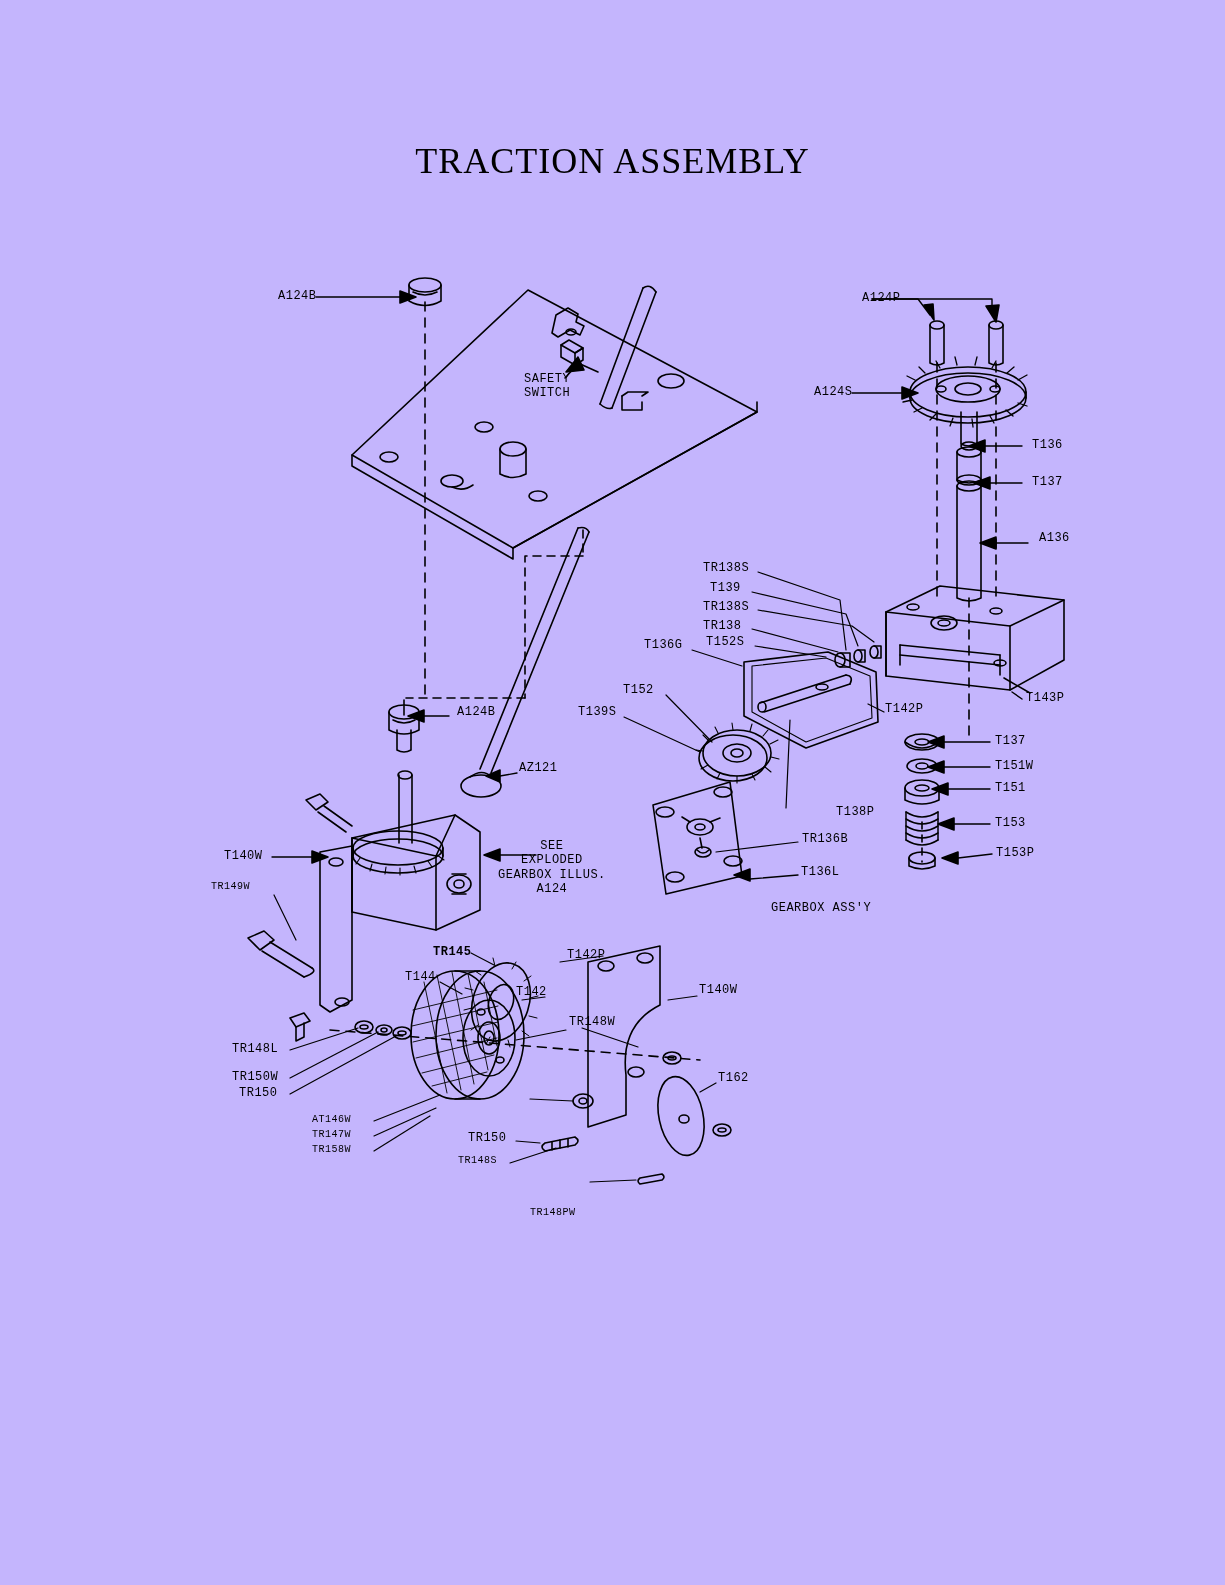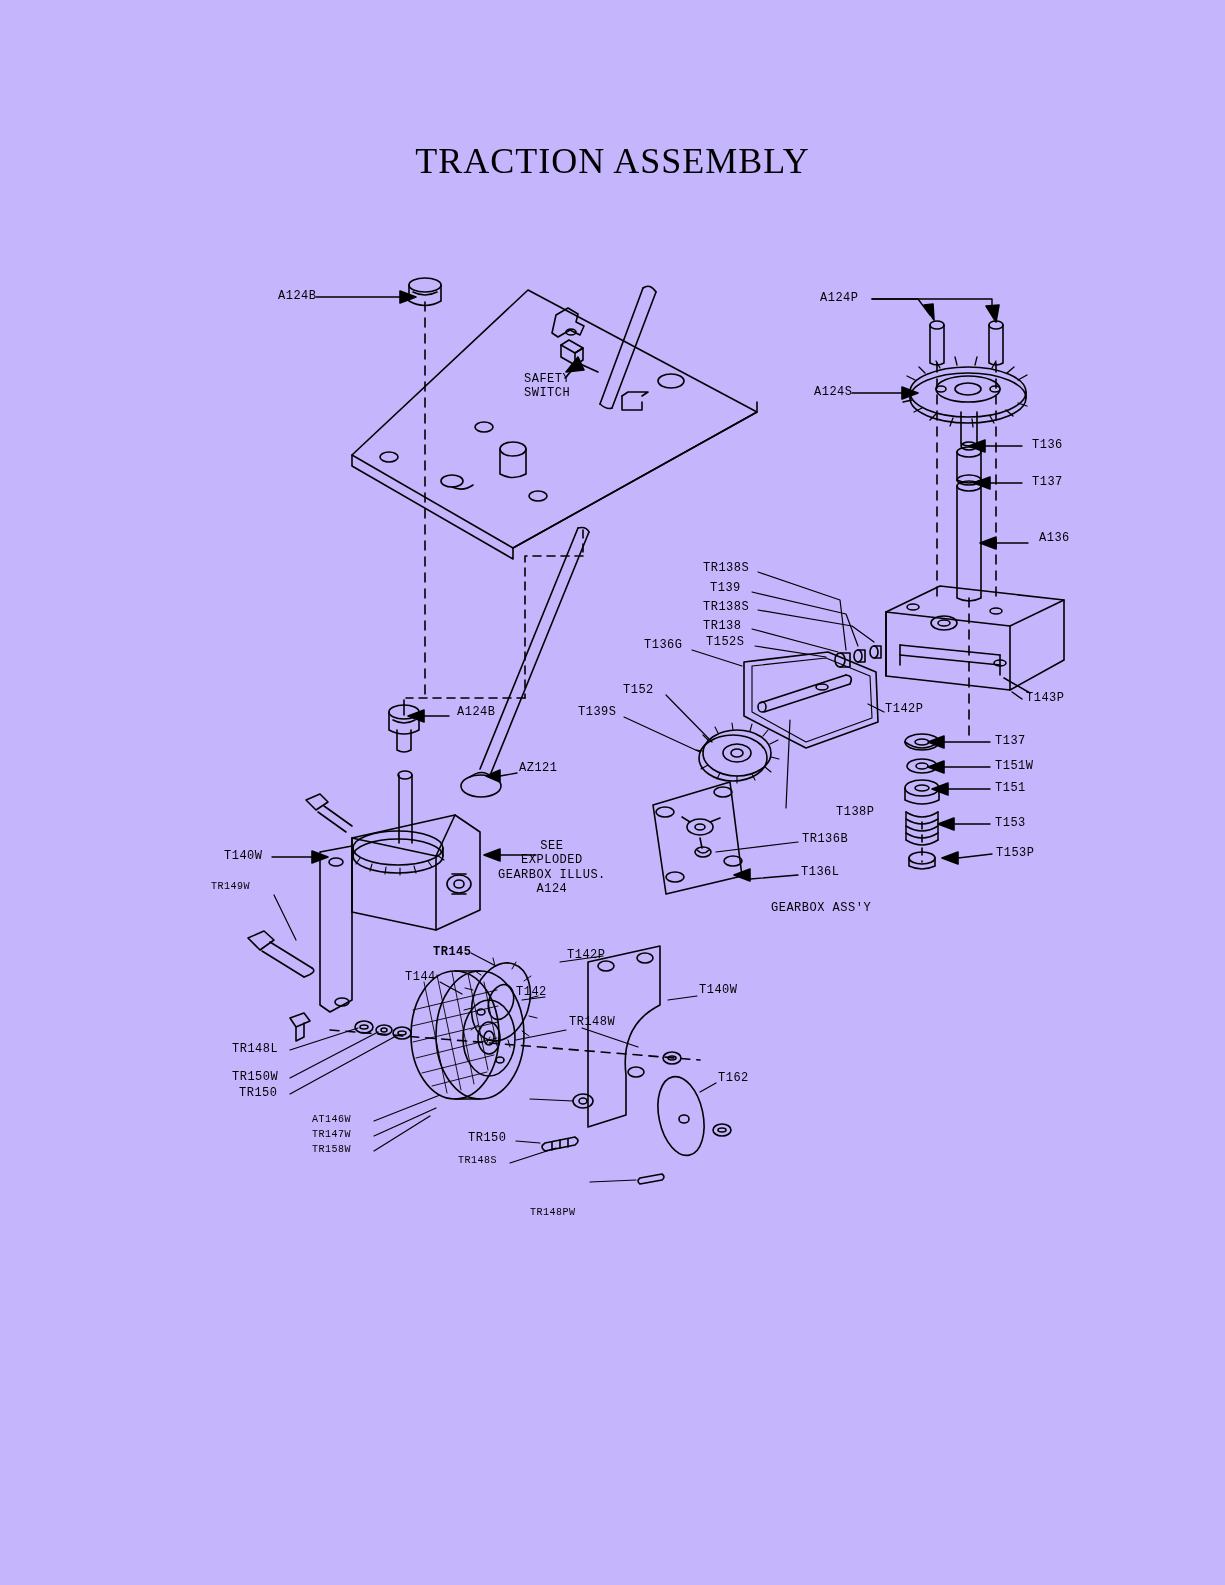--- a/index.html
+++ b/index.html
@@ -421,21 +421,21 @@
       <path d="M536,855 L500,855" stroke-width="1.4"></path>
       <path d="M500,849 L484,855 L500,861 Z" fill="#000"></path>
 
       <path d="M566,1030 L516,1040" stroke-width="1.2"></path>
       <path d="M638,1047 L582,1028" stroke-width="1.2"></path>
 
     </g>
   </svg>
 
   <div class="callout" style="left:278px; top:290px;">A124B</div>
-  <div class="callout" style="left:820px; top:292px;">A124P</div>
+  <div class="callout" style="left:862px; top:292px;">A124P</div>
   <div class="callout" style="left:814px; top:386px;">A124S</div>
   <div class="callout" style="left:1032px; top:439px;">T136</div>
   <div class="callout" style="left:1032px; top:476px;">T137</div>
   <div class="callout" style="left:1039px; top:532px;">A136</div>
 
   <div class="callout" style="left:703px; top:562px;">TR138S</div>
   <div class="callout" style="left:710px; top:582px;">T139</div>
   <div class="callout" style="left:703px; top:601px;">TR138S</div>
   <div class="callout" style="left:703px; top:620px;">TR138</div>
   <div class="callout" style="left:706px; top:636px;">T152S</div>

